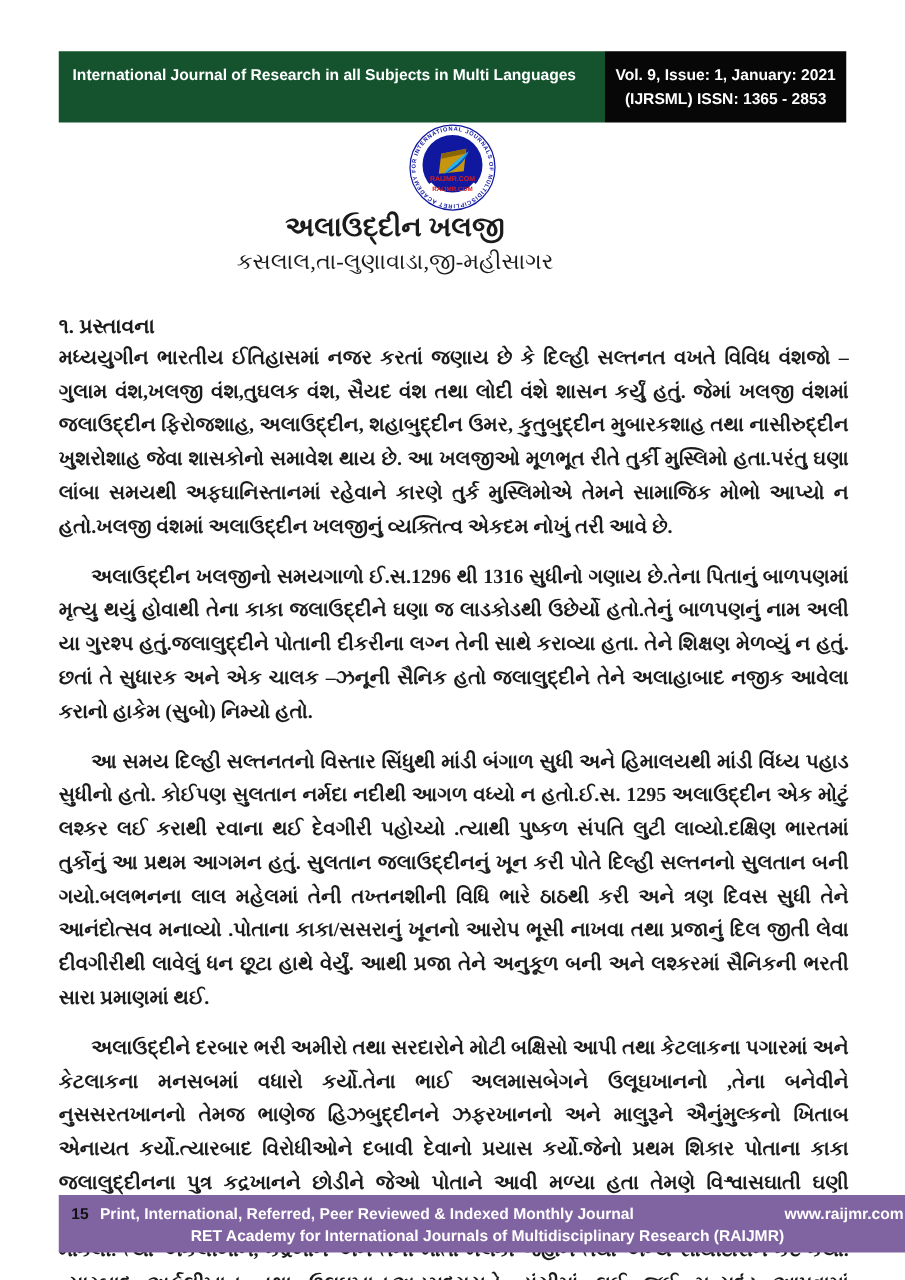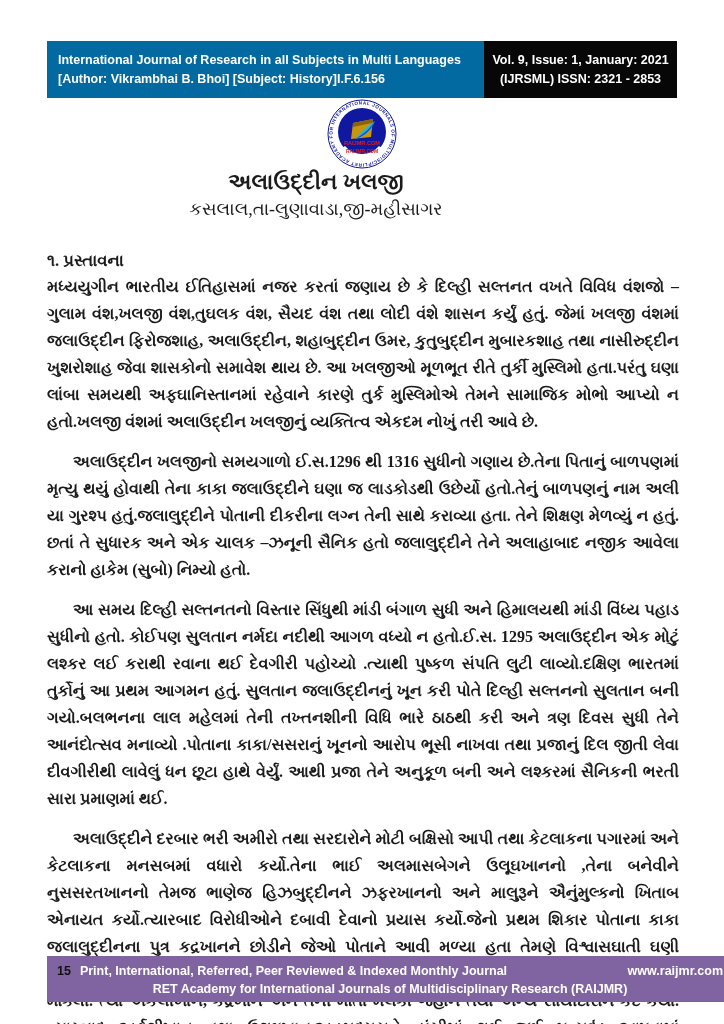--- a/index.html
+++ b/index.html
@@ -4,21 +4,21 @@
 <style>
   html,body{margin:0;padding:0;background:#e8e8e8;}
   .page{
     position:relative;width:724px;height:1024px;margin:0 auto;
     background:#ffffff;overflow:hidden;
     font-family:"Liberation Serif", serif;color:#1b1b1b;
   }
   
   .header{position:absolute;top:41px;left:47px;width:630px;height:57px;display:flex;}
   .header-left{
-    flex:1;background:#0369a1;color:#ffffff;
+    flex:1;background:#14532d;color:#ffffff;
     font-family:"Liberation Sans", sans-serif;font-weight:bold;font-size:12.5px;
     padding:10px 11px 0 11px;line-height:1.55;box-sizing:border-box;
   }
   .header-right{
     width:193px;background:#070707;color:#ffffff;text-align:center;
     font-family:"Liberation Sans", sans-serif;font-weight:bold;font-size:12.5px;
     padding:10px 6px 0 6px;line-height:1.55;box-sizing:border-box;
   }
   
   .logo-wrap{position:absolute;top:99px;left:0;width:724px;text-align:center;}
@@ -51,25 +51,24 @@
   .footer-row2{text-align:center;line-height:1.45;}
 </style>
 </head>
 <body>
 
 <div class="page">
 
   <div class="header">
     <div class="header-left">
       <div>International Journal of Research in all Subjects in Multi Languages</div>
-      <div>[Author: Vikrambhai B. Bhoi] [Subject: History]I.F.6.156</div>
     </div>
     <div class="header-right">
       <div>Vol. 9, Issue: 1, January: 2021</div>
-      <div>(IJRSML)  ISSN: 2321 - 2853</div>
+      <div>(IJRSML)  ISSN: 1365 - 2853</div>
     </div>
   </div>
 
   <div class="logo-wrap">
     <svg width="70" height="70" viewBox="0 0 70 70">
       <defs>
         <path id="ringPath" d="M 35 64.5 A 29.5 29.5 0 1 1 35.01 64.5"></path>
       </defs>
       <circle cx="35" cy="35" r="34" fill="#ffffff" stroke="#1018a0" stroke-width="1"></circle>
       <text font-family="Liberation Sans, sans-serif" font-size="4.6" fill="#1018a0" font-weight="bold" letter-spacing="0.6">

